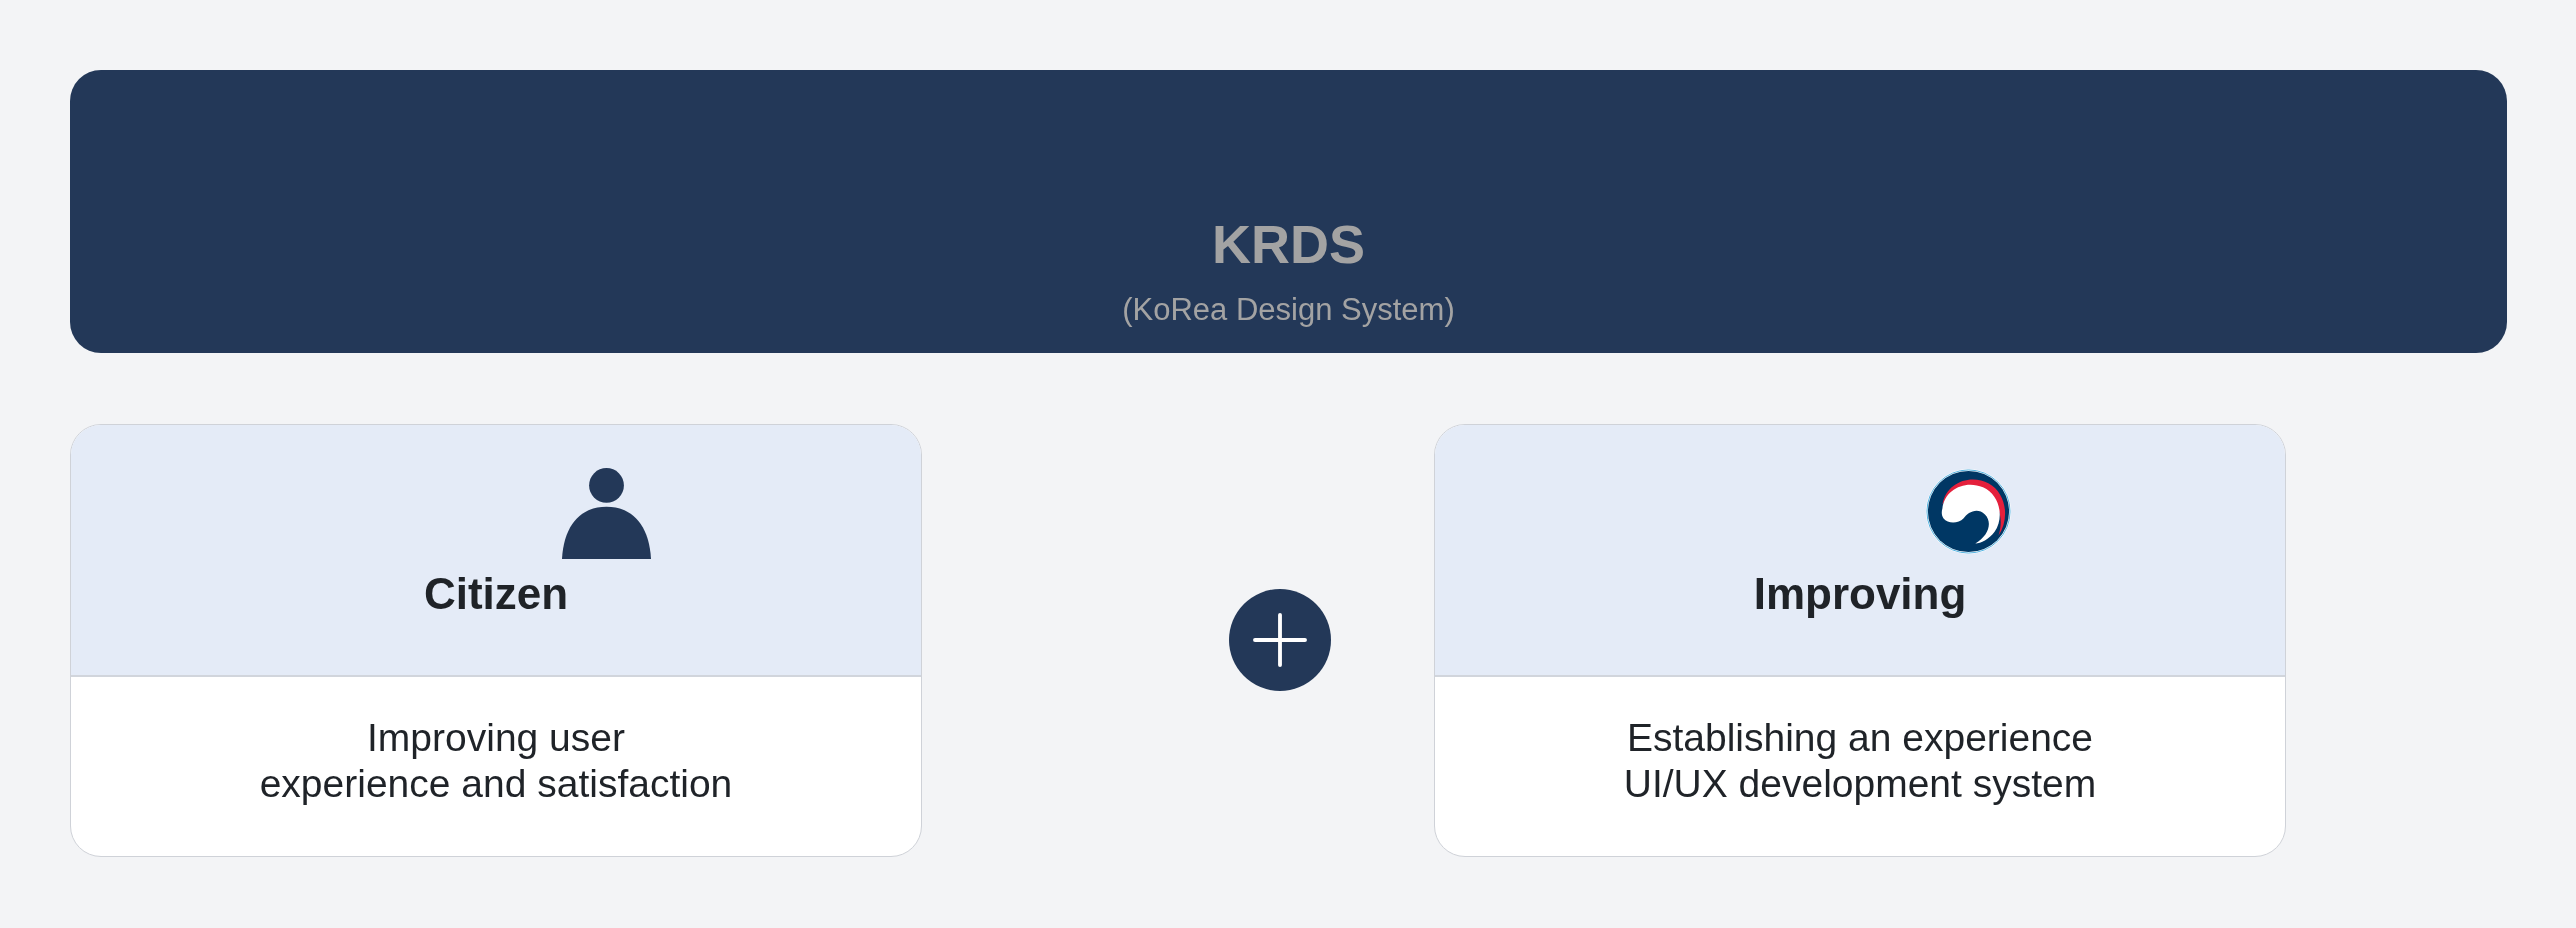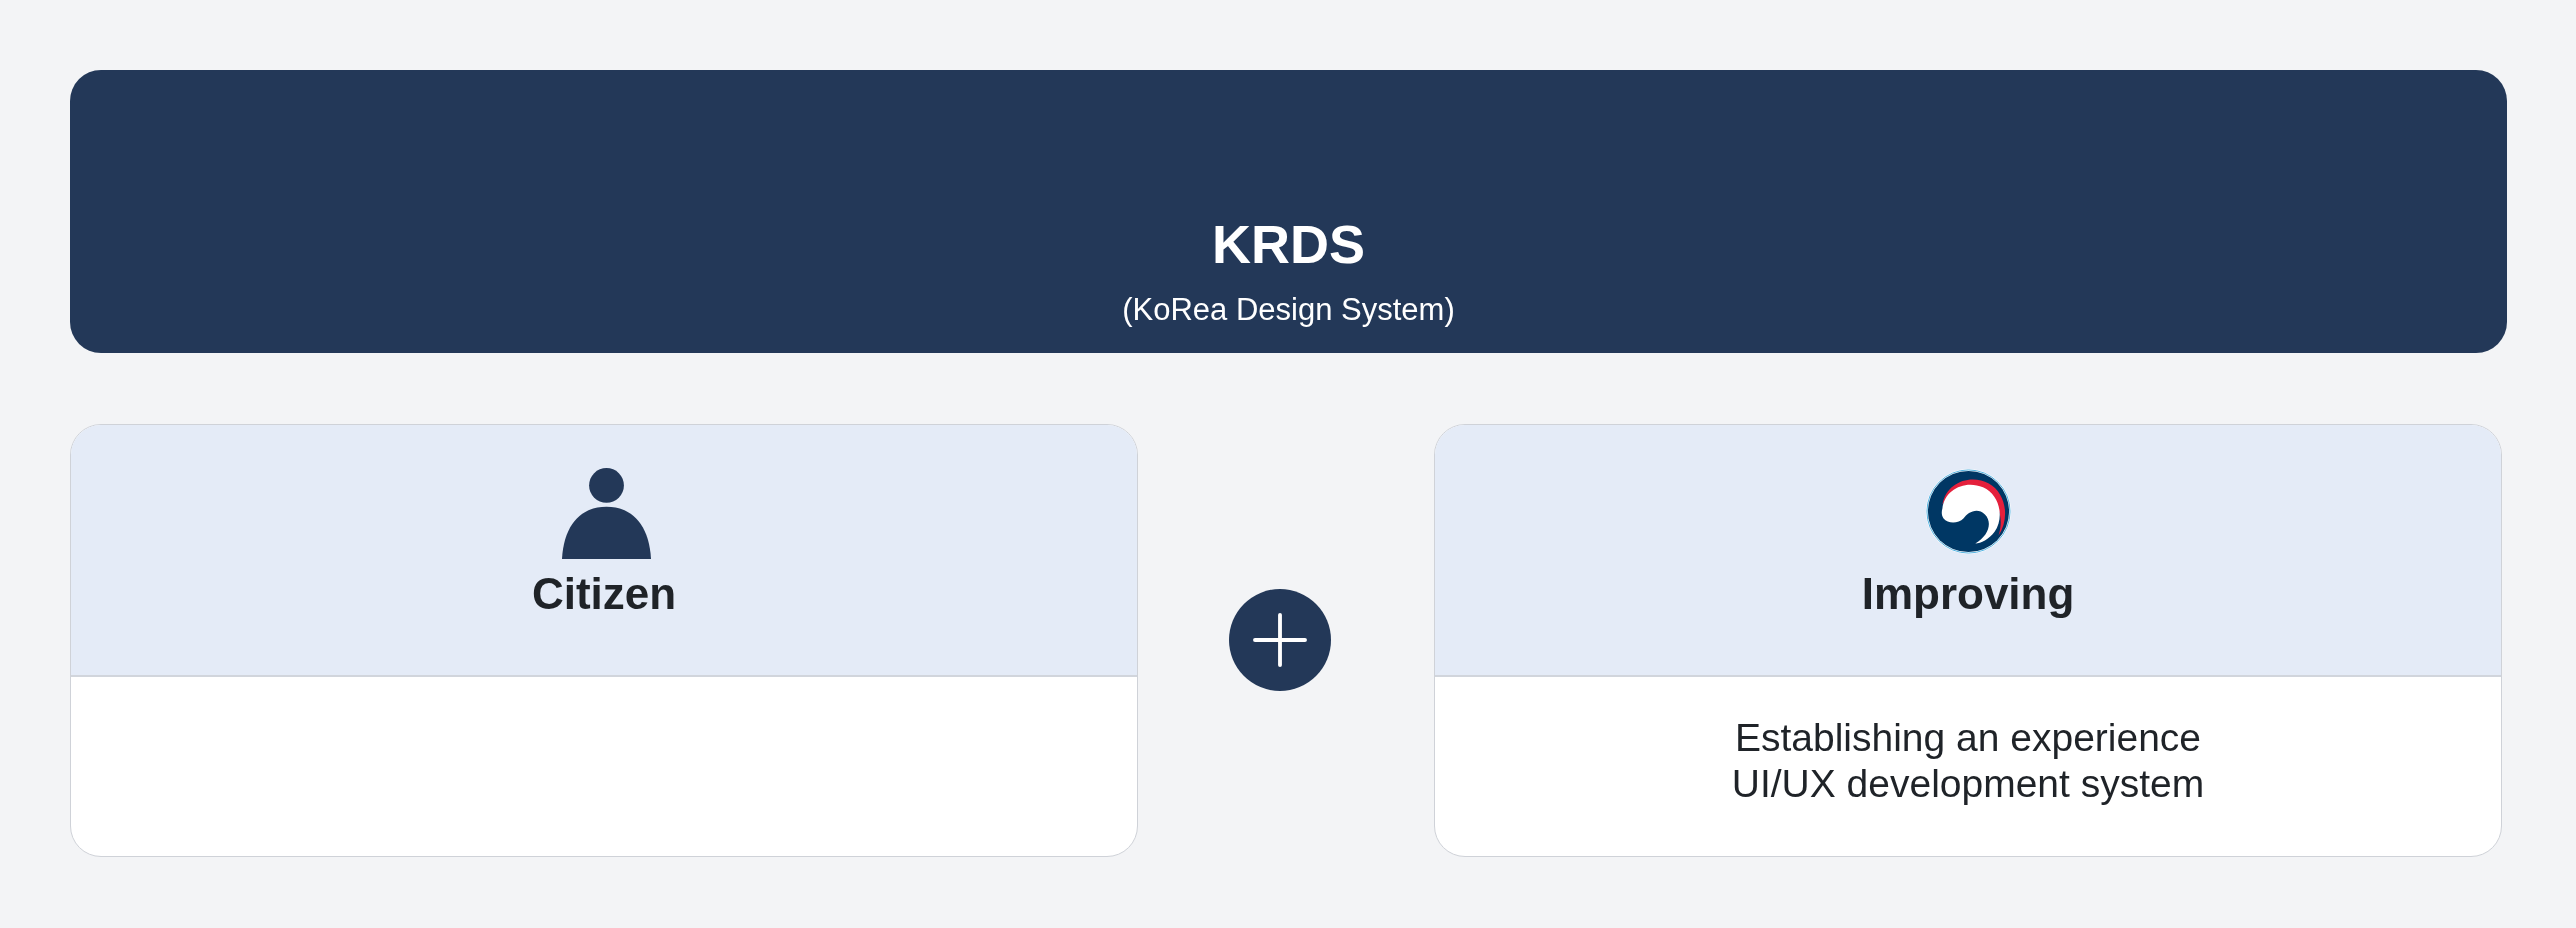--- a/index.html
+++ b/index.html
@@ -7,34 +7,34 @@
     width: 2576px; height: 928px;
     background: #f3f4f6;
     position: relative; overflow: hidden;
     font-family: "Liberation Sans", "DejaVu Sans", sans-serif;
   }
   .header {
     position: absolute; left: 70px; top: 70px;
     width: 2437px; height: 283px;
     background: #233858;
     border-radius: 31px;
-    color: #ffffff;
+    color: #a3a3a3;
     text-align: center;
   }
   .header-title {
     position: absolute; left: 0; right: 0; top: 147px;
     font-size: 54px; font-weight: bold; line-height: 1;
   }
   .header-subtitle {
     position: absolute; left: 0; right: 0; top: 224px;
     font-size: 31px; line-height: 1;
   }
   .card {
     position: absolute; top: 424px;
-    width: 1068px; height: 433px;
+    width: 852px; height: 433px;
     box-sizing: border-box;
     border: 1.9px solid #cfd2d8;
     border-radius: 31px;
     background: #ffffff;
     overflow: hidden;
   }
   .card.left { left: 70px; }
   .card.right { left: 1434px; }
   .card-top {
     position: absolute; left: 0; right: 0; top: 0;
@@ -80,20 +80,24 @@
 </div>
 
 <div class="card left">
   <div class="card-top">
     <svg class="person-icon" viewBox="0 0 92 94">
       <circle cx="46" cy="18" r="18" fill="#233858"></circle>
       <path d="M0 94 C2 58 20 40 46 40 C72 40 90 58 92 94 Z" fill="#233858"></path>
     </svg>
     <div class="card-title">Citizen</div>
   </div>
+  <div class="card-body">
+    <span>Improving user</span>
+    <span>experience and satisfaction</span>
+  </div>
 </div>
 
 <div class="plus-button">
   <svg width="102" height="102" viewBox="0 0 106 106">
     <line x1="27" y1="53" x2="79" y2="53" stroke="#ffffff" stroke-width="4" stroke-linecap="round"></line>
     <line x1="53" y1="27" x2="53" y2="79" stroke="#ffffff" stroke-width="4" stroke-linecap="round"></line>
   </svg>
 </div>
 
 <div class="card right">

